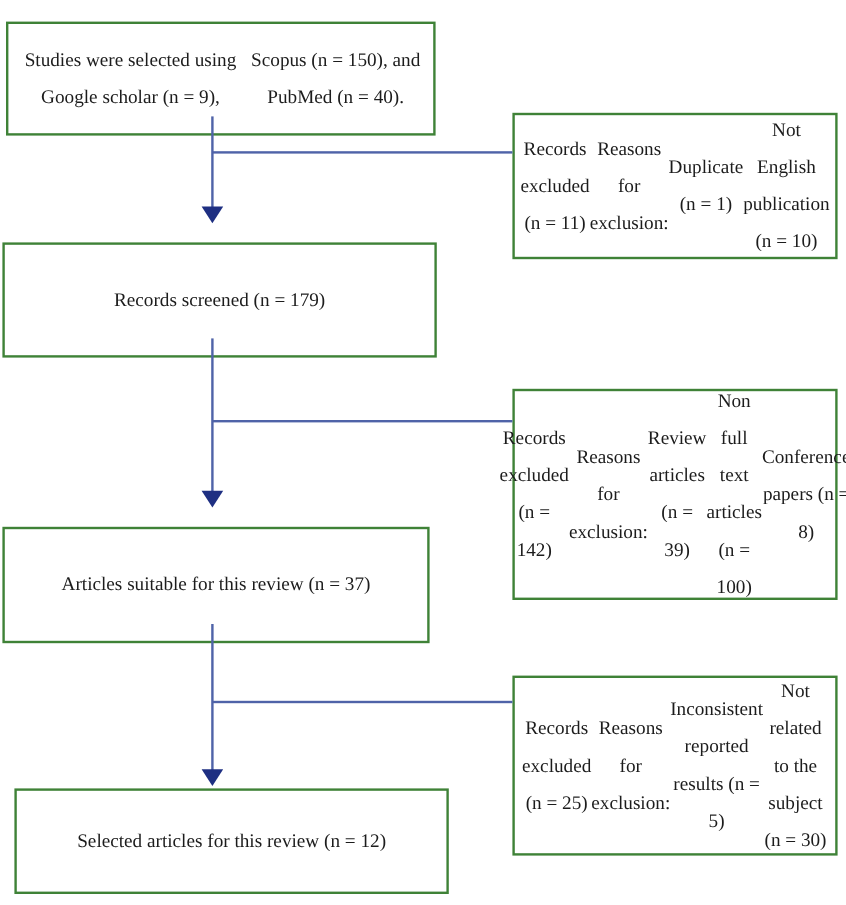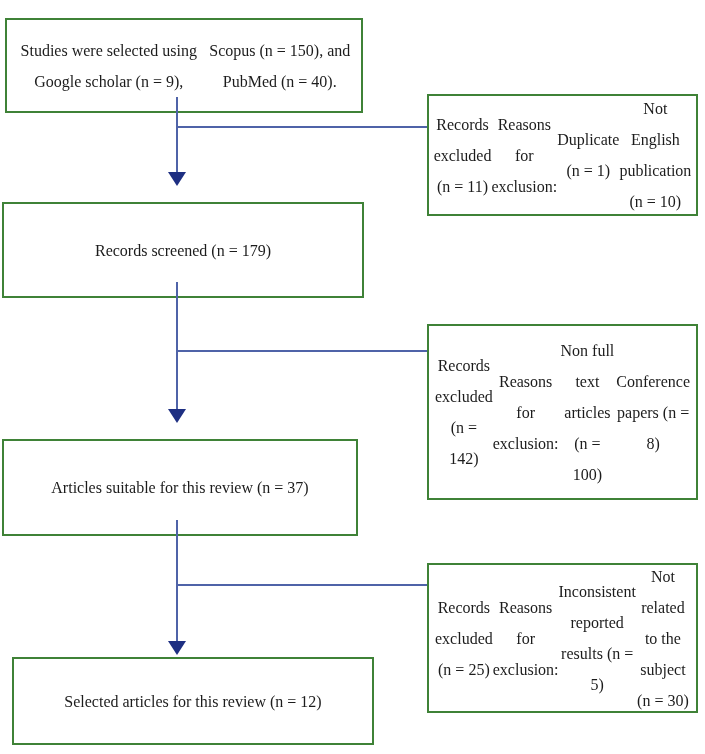--- a/index.html
+++ b/index.html
@@ -103,20 +103,21 @@
   <div class="box box-excluded-1">
     <div>Records excluded (n = 11)</div>
     <div>Reasons for exclusion:</div>
     <div>Duplicate (n = 1)</div>
     <div>Not English publication (n = 10)</div>
   </div>
 
   <div class="box box-excluded-2">
     <div>Records excluded (n = 142)</div>
     <div>Reasons for exclusion:</div>
+    <div>Review articles (n = 39)</div>
     <div>Non full text articles (n = 100)</div>
     <div>Conference papers (n = 8)</div>
   </div>
 
   <div class="box box-excluded-3">
     <div>Records excluded (n = 25)</div>
     <div>Reasons for exclusion:</div>
     <div>Inconsistent reported results (n = 5)</div>
     <div>Not related to the subject (n = 30)</div>
   </div>

